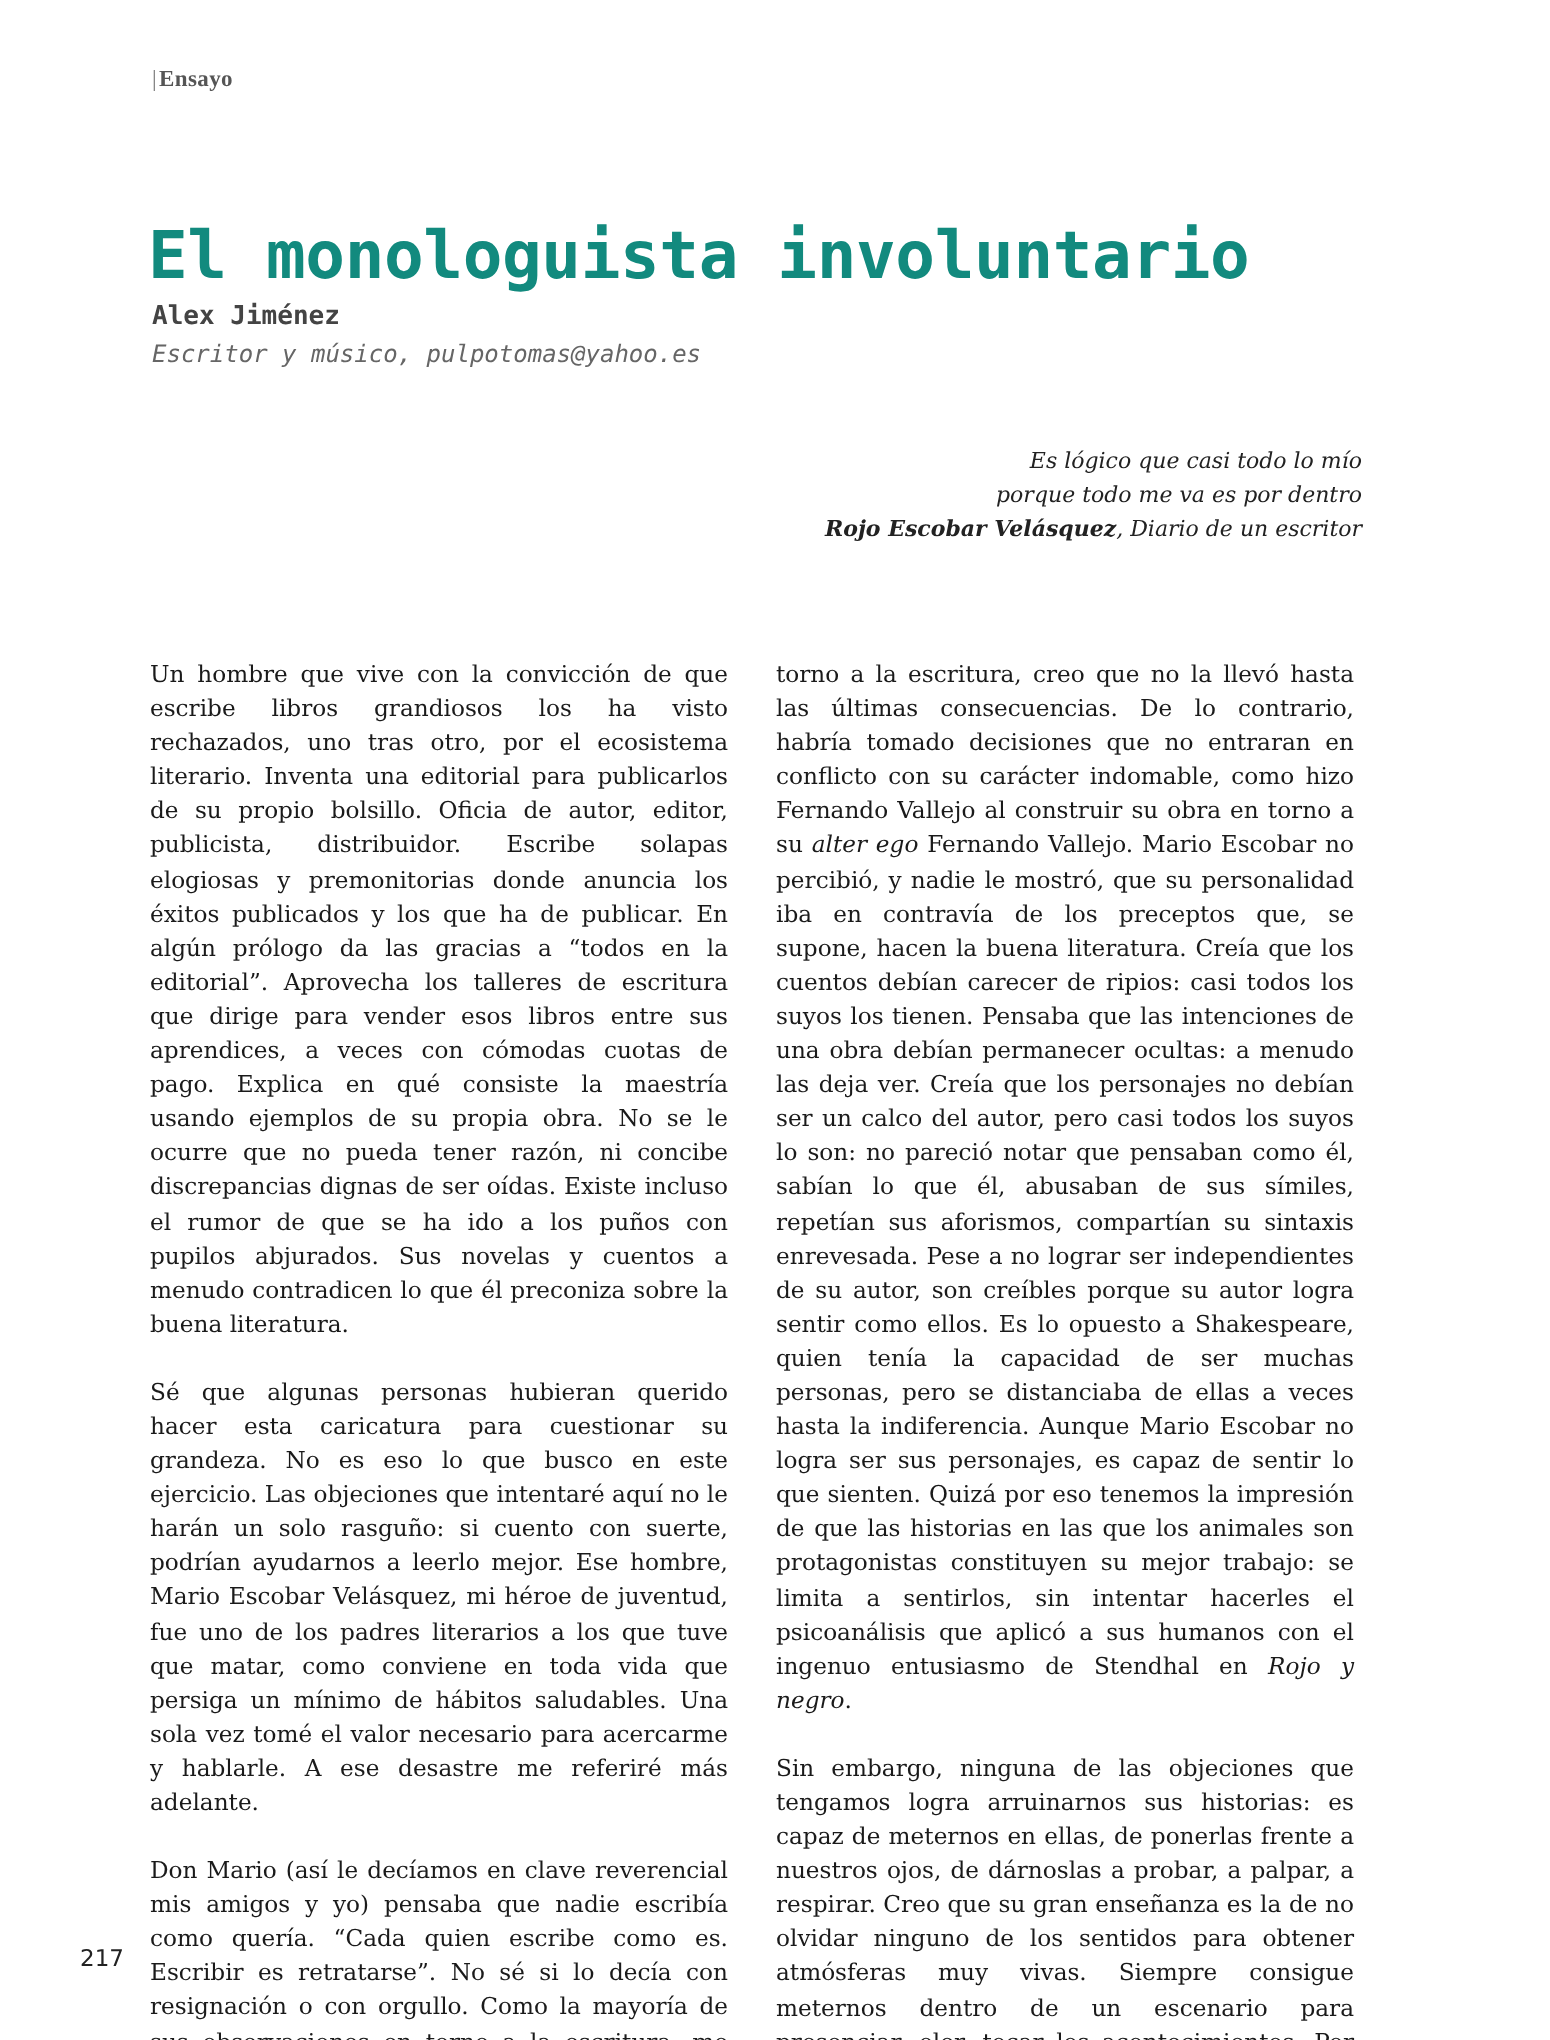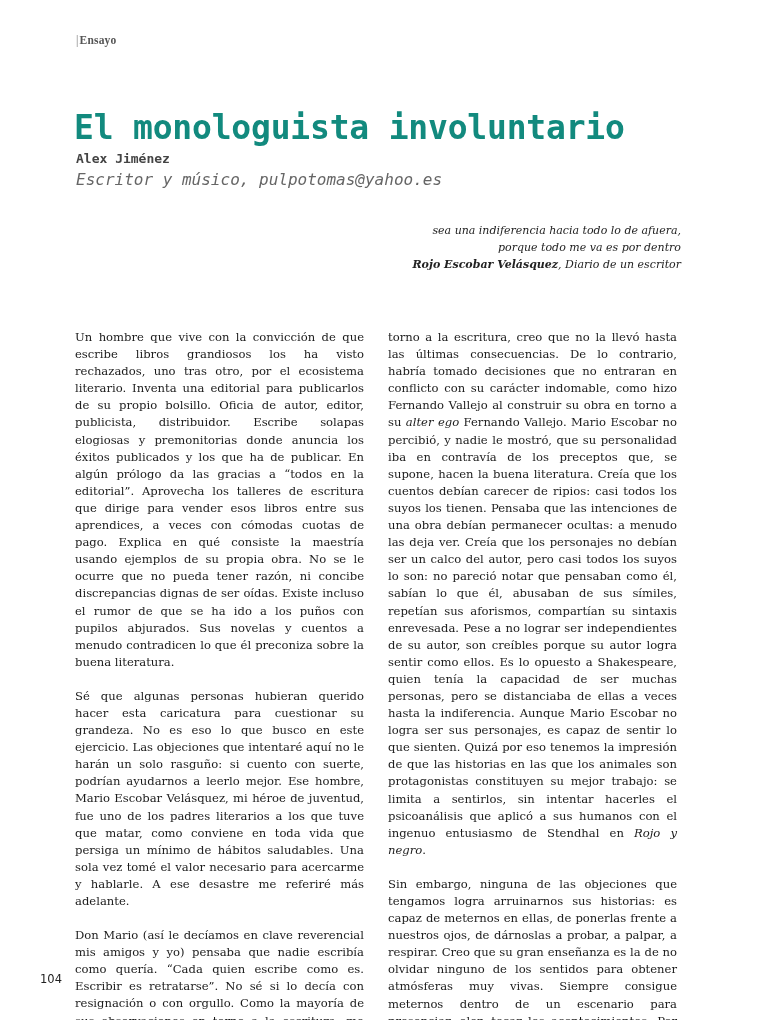--- a/index.html
+++ b/index.html
@@ -15,21 +15,21 @@
     font-family: "DejaVu Sans Mono", monospace; font-size: 33px; font-weight: bold;
     color: #128a7e; letter-spacing: -0.2px; white-space: nowrap;
   }
   .author {
     position: absolute; left: 76px; top: 151px;
     font-family: "DejaVu Sans Mono", monospace; font-size: 13px; font-weight: bold;
     color: #444444;
   }
   .affiliation {
     position: absolute; left: 76px; top: 170px;
-    font-family: "DejaVu Sans Mono", monospace; font-size: 16px; font-style: italic;
+    font-family: "DejaVu Sans Mono", monospace; font-size: 12px; font-style: italic;
     color: #666666;
   }
   .epigraph {
     position: absolute; right: 94px; top: 222px; text-align: right;
     font-family: "DejaVu Serif", serif; font-size: 11px; font-style: italic;
     color: #222; line-height: 17px;
   }
   .epigraph .attr-name { font-weight: bold; }
   .column {
     position: absolute; top: 317px; width: 289px;
@@ -49,31 +49,31 @@
 
 <div class="section-tag">
   <span class="bar">|</span><span>Ensayo</span>
 </div>
 
 <h1 class="title">El monologuista involuntario</h1>
 <div class="author">Alex Jiménez</div>
 <div class="affiliation">Escritor y músico, pulpotomas@yahoo.es</div>
 
 <div class="epigraph">
-  <div>sea una indiferencia hacia todo lo de afuera,</div>
+  <div>Es lógico que casi todo lo mío</div>
   <div>porque todo me va es por dentro</div>
   <div>
     <span class="attr-name">Rojo Escobar Velásquez</span><span>, Diario de un escritor</span>
   </div>
 </div>
 
 <div class="column col-left">
   <p>Un hombre que vive con la convicción de que escribe libros grandiosos los ha visto rechazados, uno tras otro, por el ecosistema literario. Inventa una editorial para publicarlos de su propio bolsi­llo. Oficia de autor, editor, publicista, distribuidor. Escribe solapas elogiosas y premonitorias donde anuncia los éxitos publicados y los que ha de publi­car. En algún prólogo da las gracias a “todos en la editorial”. Aprovecha los talleres de escritura que dirige para vender esos libros entre sus aprendi­ces, a veces con cómodas cuotas de pago. Explica en qué consiste la maestría usando ejemplos de su propia obra. No se le ocurre que no pueda tener razón, ni concibe discrepancias dignas de ser oídas. Existe incluso el rumor de que se ha ido a los puños con pupilos abjurados. Sus novelas y cuentos a menudo contradicen lo que él preconiza sobre la buena literatura.</p>
   <p>Sé que algunas personas hubieran querido hacer esta caricatura para cuestionar su grandeza. No es eso lo que busco en este ejercicio. Las objeciones que intentaré aquí no le harán un solo rasguño: si cuento con suerte, podrían ayudarnos a leerlo mejor. Ese hombre, Mario Escobar Velásquez, mi héroe de juventud, fue uno de los padres literarios a los que tuve que matar, como conviene en toda vida que persiga un mínimo de hábitos saluda­bles. Una sola vez tomé el valor necesario para acercarme y hablarle. A ese desastre me referiré más adelante.</p>
   <p>Don Mario (así le decíamos en clave reverencial mis amigos y yo) pensaba que nadie escribía como quería. “Cada quien escribe como es. Escribir es retratarse”. No sé si lo decía con resignación o con orgullo. Como la mayoría de sus observa­ciones en torno a la escritura, me parece acer­tada. Como la mayoría de sus observaciones en</p>
 </div>
 
 <div class="column col-right">
   <p><span>torno a la escritura, creo que no la llevó hasta las últimas consecuencias. De lo contrario, habría tomado decisiones que no entraran en conflicto con su carácter indomable, como hizo Fernando Vallejo al construir su obra en torno a su </span><i>alter ego</i><span> Fernando Vallejo. Mario Escobar no perci­bió, y nadie le mostró, que su personalidad iba en contravía de los preceptos que, se supone, hacen la buena literatura. Creía que los cuentos debían carecer de ripios: casi todos los suyos los tienen. Pensaba que las intenciones de una obra debían permanecer ocultas: a menudo las deja ver. Creía que los personajes no debían ser un calco del autor, pero casi todos los suyos lo son: no pare­ció notar que pensaban como él, sabían lo que él, abusaban de sus símiles, repetían sus aforismos, compartían su sintaxis enrevesada. Pese a no lograr ser independientes de su autor, son creí­bles porque su autor logra sentir como ellos. Es lo opuesto a Shakespeare, quien tenía la capacidad de ser muchas personas, pero se distanciaba de ellas a veces hasta la indiferencia. Aunque Mario Escobar no logra ser sus personajes, es capaz de sentir lo que sienten. Quizá por eso tenemos la impresión de que las historias en las que los animales son protagonistas constituyen su mejor trabajo: se limita a sentirlos, sin intentar hacerles el psicoanálisis que aplicó a sus humanos con el ingenuo entusiasmo de Stendhal en </span><i>Rojo y negro</i><span>.</span></p>
   <p>Sin embargo, ninguna de las objeciones que tenga­mos logra arruinarnos sus historias: es capaz de meternos en ellas, de ponerlas frente a nuestros ojos, de dárnoslas a probar, a palpar, a respirar. Creo que su gran enseñanza es la de no olvidar ninguno de los sentidos para obtener atmósferas muy vivas. Siempre consigue meternos dentro de un escenario para presenciar, oler, tocar los acon­tecimientos. Por esa razón decidí nunca volver a</p>
 </div>
 
-<div class="page-number">104</div>
+<div class="page-number">217</div>
 
 </body></html>

